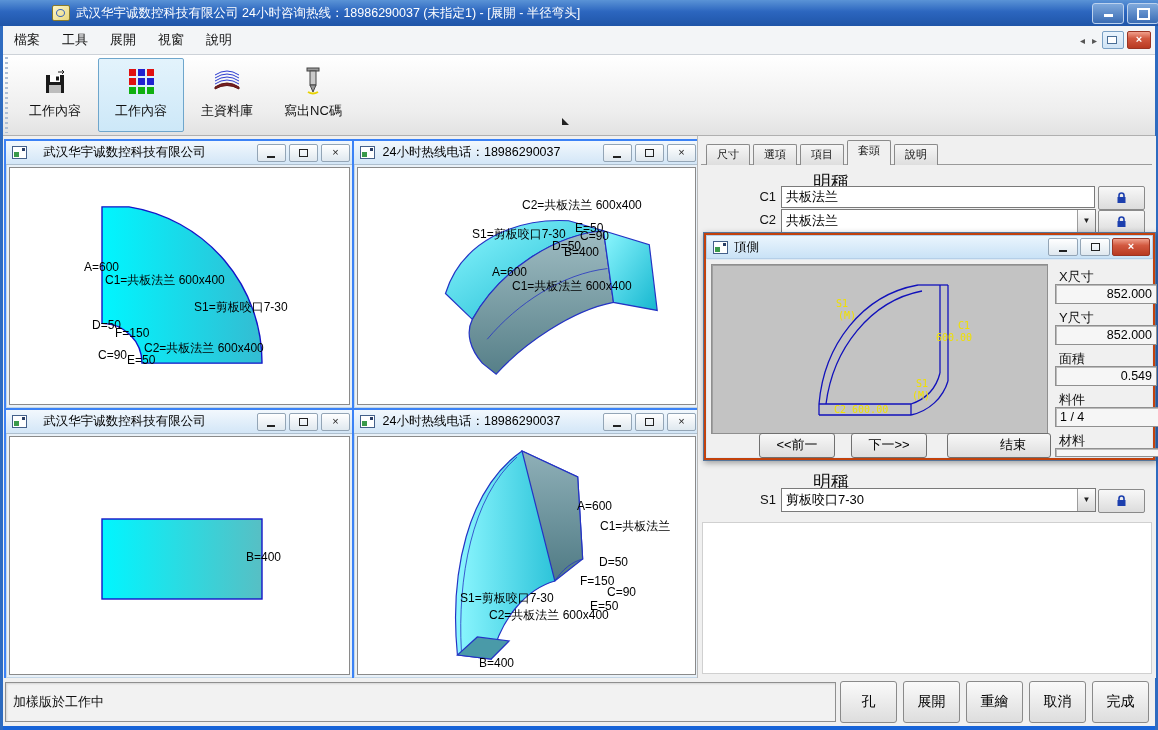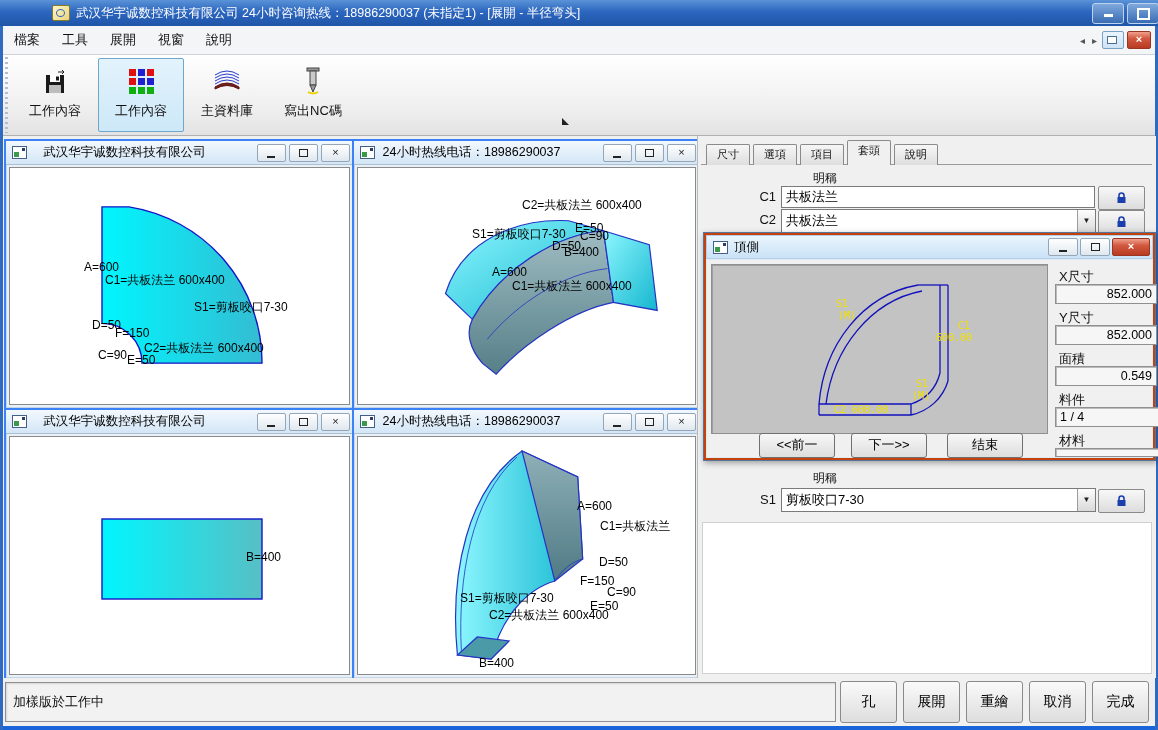--- a/index.html
+++ b/index.html
@@ -56,21 +56,21 @@
   .mbtn .maxi{position:absolute;left:9px;top:4px;width:7px;height:6px;border:1.5px solid #222;}
   .mbody{position:absolute;left:3px;top:26px;right:3px;bottom:3px;background:#fff;border:1px solid #8a8a8a;overflow:hidden;}
   .dlabel{position:absolute;font-size:12px;color:#000;white-space:nowrap;line-height:12px;}
   
   .panel{position:absolute;left:697px;top:136px;width:458px;height:542px;background:#f0f0f0;border-left:1px solid #b9b9b9;}
   .tabs{position:absolute;left:8px;top:4px;display:flex;align-items:flex-end;height:25px;z-index:1;}
   .tab{height:18px;padding:2px 10px 0 10px;margin-right:3px;font-size:11px;color:#111;
     background:linear-gradient(#f6f6f6,#dedede);border:1px solid #8a8a8a;border-bottom:none;border-radius:2px 2px 0 0;}
   .tab.active{height:22px;background:#f0f0f0;position:relative;z-index:3;}
   .tabline{position:absolute;left:3px;top:28px;right:4px;border-top:1px solid #9a9a9a;}
-  .hdr{position:absolute;font-size:12px;color:#111;}
+  .hdr{position:absolute;font-size:18px;color:#111;}
   .rowkey{position:absolute;font-size:13px;color:#111;text-align:right;width:58px;}
   .field{position:absolute;background:#fff;border:1px solid #7a7a7a;font-size:13px;color:#000;
     line-height:20px;height:20px;padding:0 4px;overflow:hidden;white-space:nowrap;}
   .combo{position:absolute;background:#fff;border:1px solid #7a7a7a;height:22px;display:flex;}
   .combo .cval{flex:1;font-size:13px;line-height:22px;padding:0 4px;overflow:hidden;white-space:nowrap;}
   .combo .carr{width:17px;border-left:1px solid #9d9d9d;background:linear-gradient(#fdfdfd,#d9d9d9);
     font-size:8px;line-height:22px;text-align:center;color:#222;}
   .lockbtn{position:absolute;width:45px;height:22px;border:1px solid #8a8a8a;border-radius:2px;
     background:linear-gradient(#f8f8f8,#dcdcdc);display:flex;align-items:center;justify-content:center;}
   .panel-white{position:absolute;left:4px;top:386px;width:448px;height:150px;background:#fff;border:1px solid #d0d0d0;}
@@ -422,21 +422,21 @@
       <div class="dfv" style="left:348px;top:65px;">852.000</div>
       <span class="dfl" style="left:352px;top:90px;">面積</span>
       <div class="dfv" style="left:348px;top:106px;">0.549</div>
       <span class="dfl" style="left:352px;top:131px;">料件</span>
       <div class="dfv left" style="left:348px;top:147px;">1 / 4</div>
       <span class="dfl" style="left:352px;top:172px;">材料</span>
       <div class="dfv left" style="left:348px;top:188px;height:7px;"></div>
 
       <div class="dbtn2" style="left:52px;top:173px;width:74px;">&lt;&lt;前一</div>
       <div class="dbtn2" style="left:144px;top:173px;width:74px;">下一&gt;&gt;</div>
-      <div class="dbtn2" style="left:240px;top:173px;width:74px;">结束</div>
+      <div class="dbtn2" style="left:240px;top:173px;width:74px;padding-left:28px;">结束</div>
     </div>
   </div>
 
   <div class="statusbar">
     <div class="status-box">加樣版於工作中</div>
     <div class="sbtn">孔</div>
     <div class="sbtn">展開</div>
     <div class="sbtn">重繪</div>
     <div class="sbtn">取消</div>
     <div class="sbtn">完成</div>

